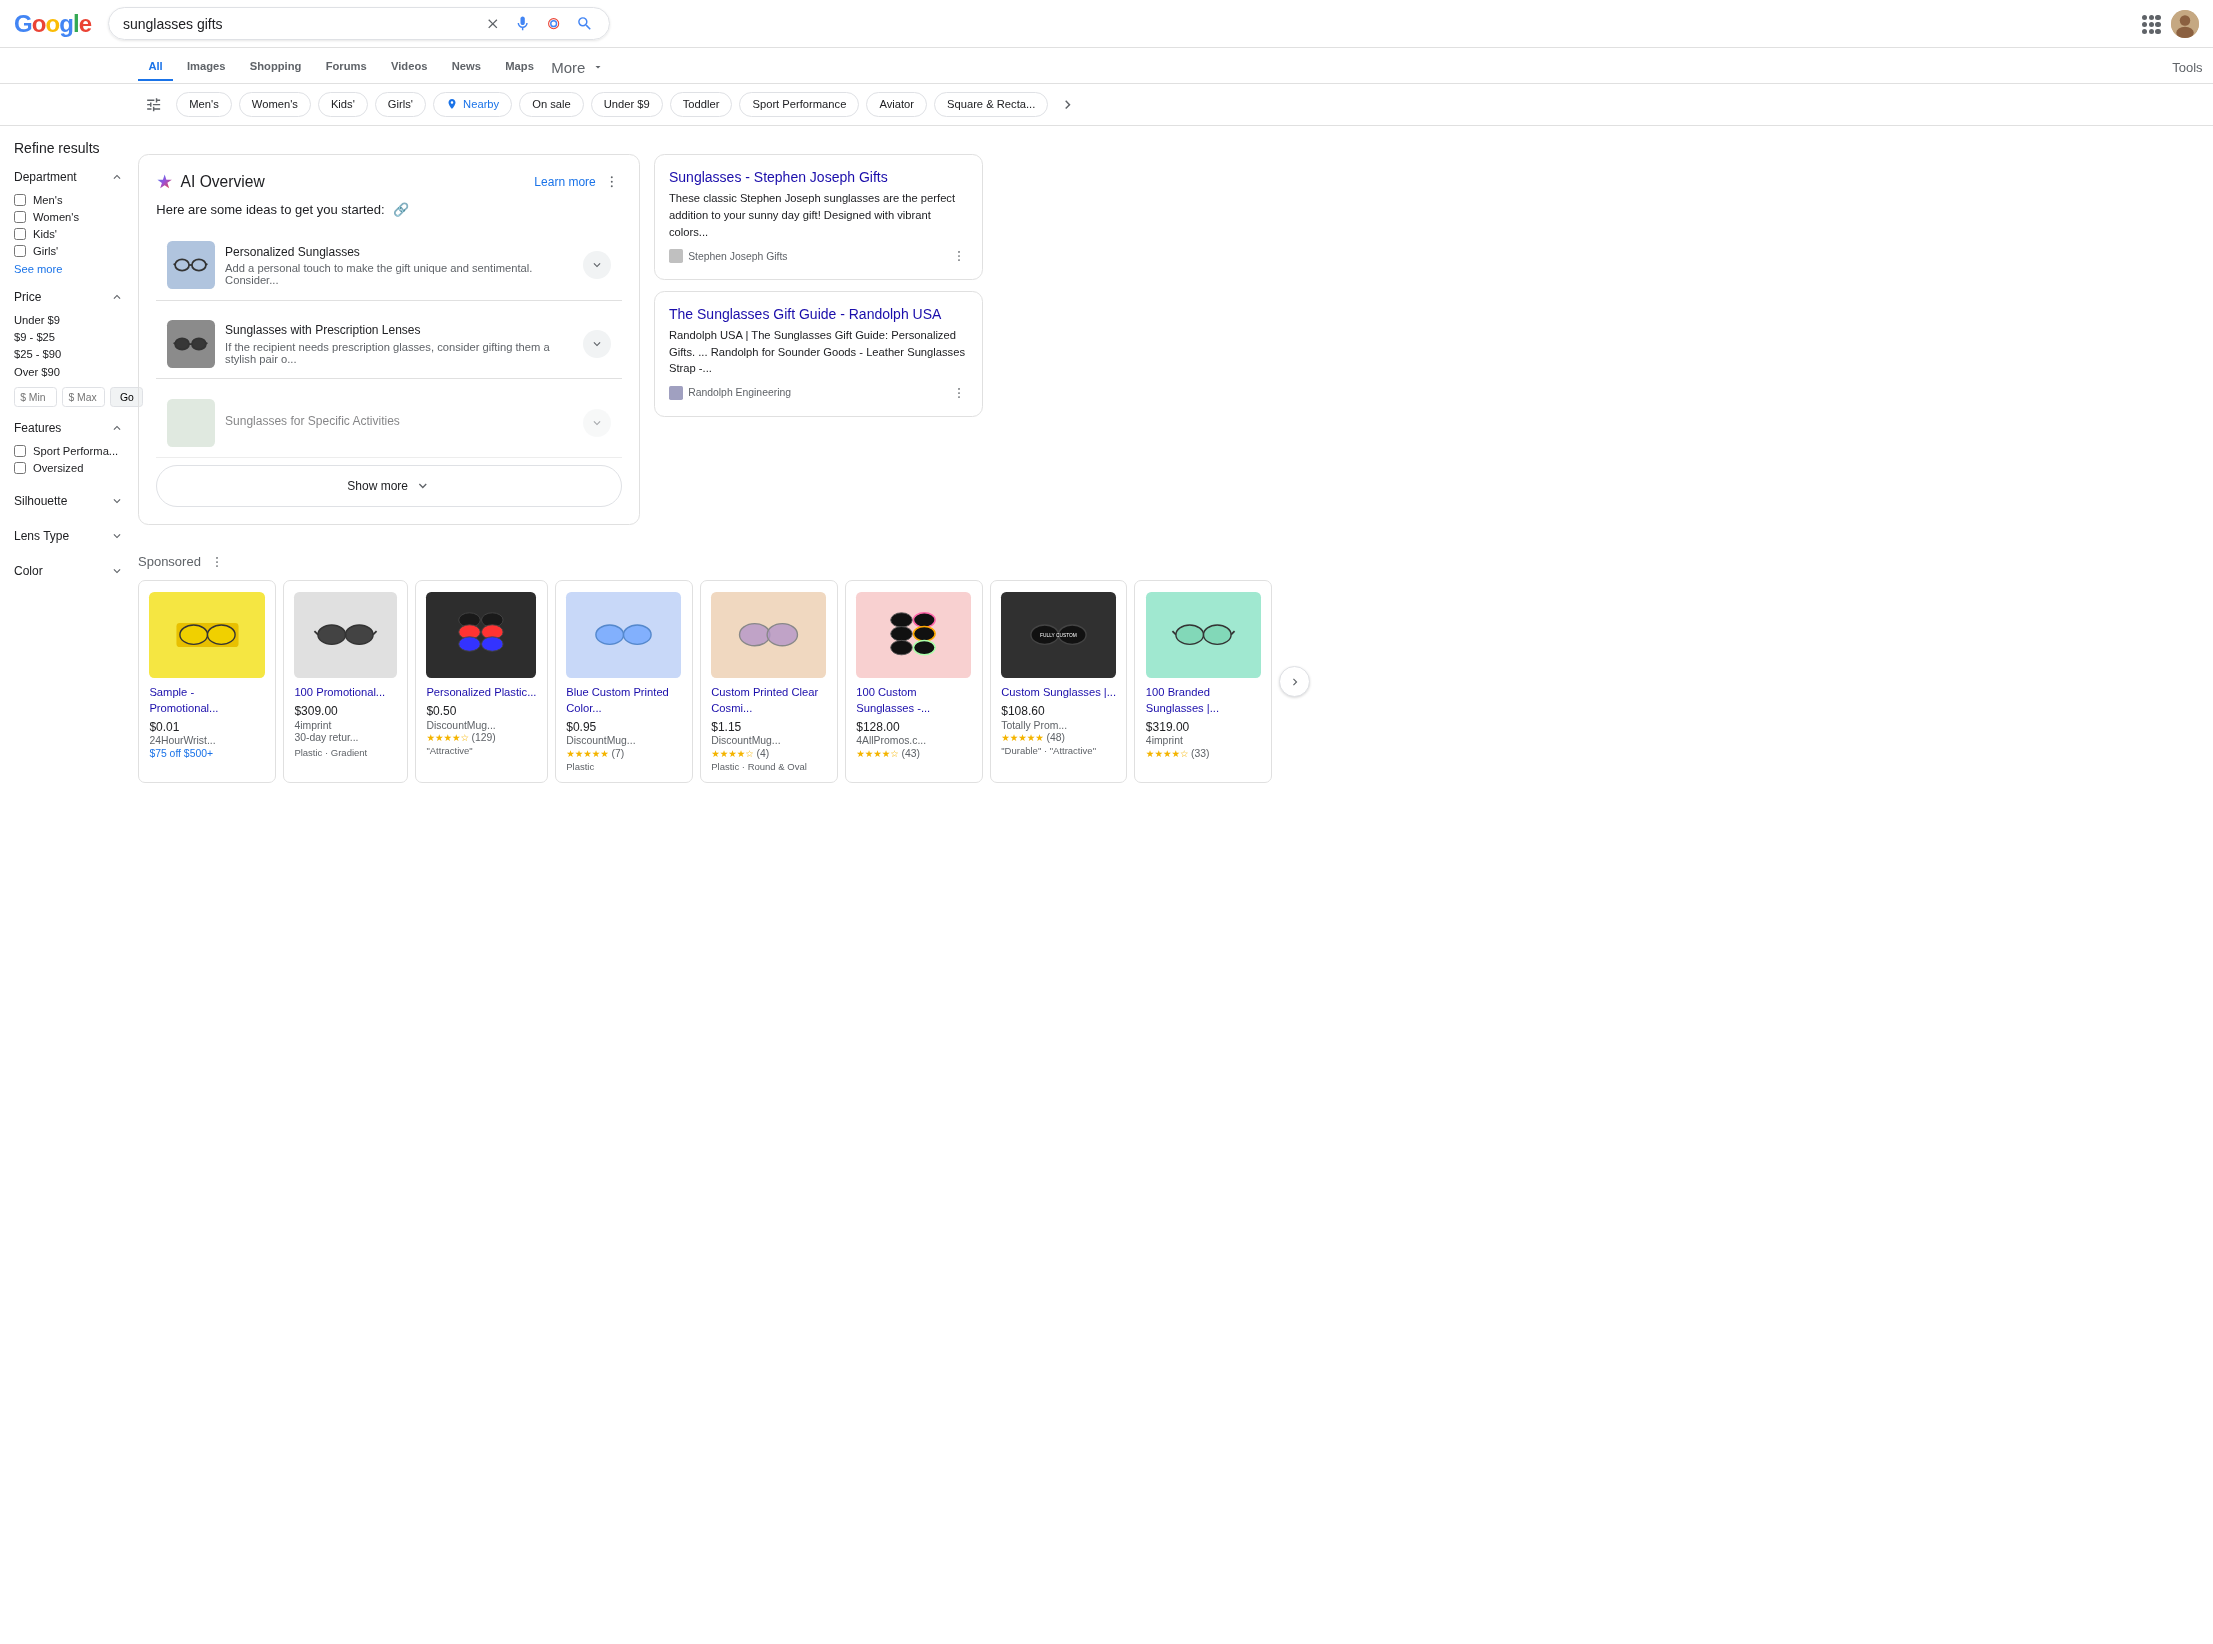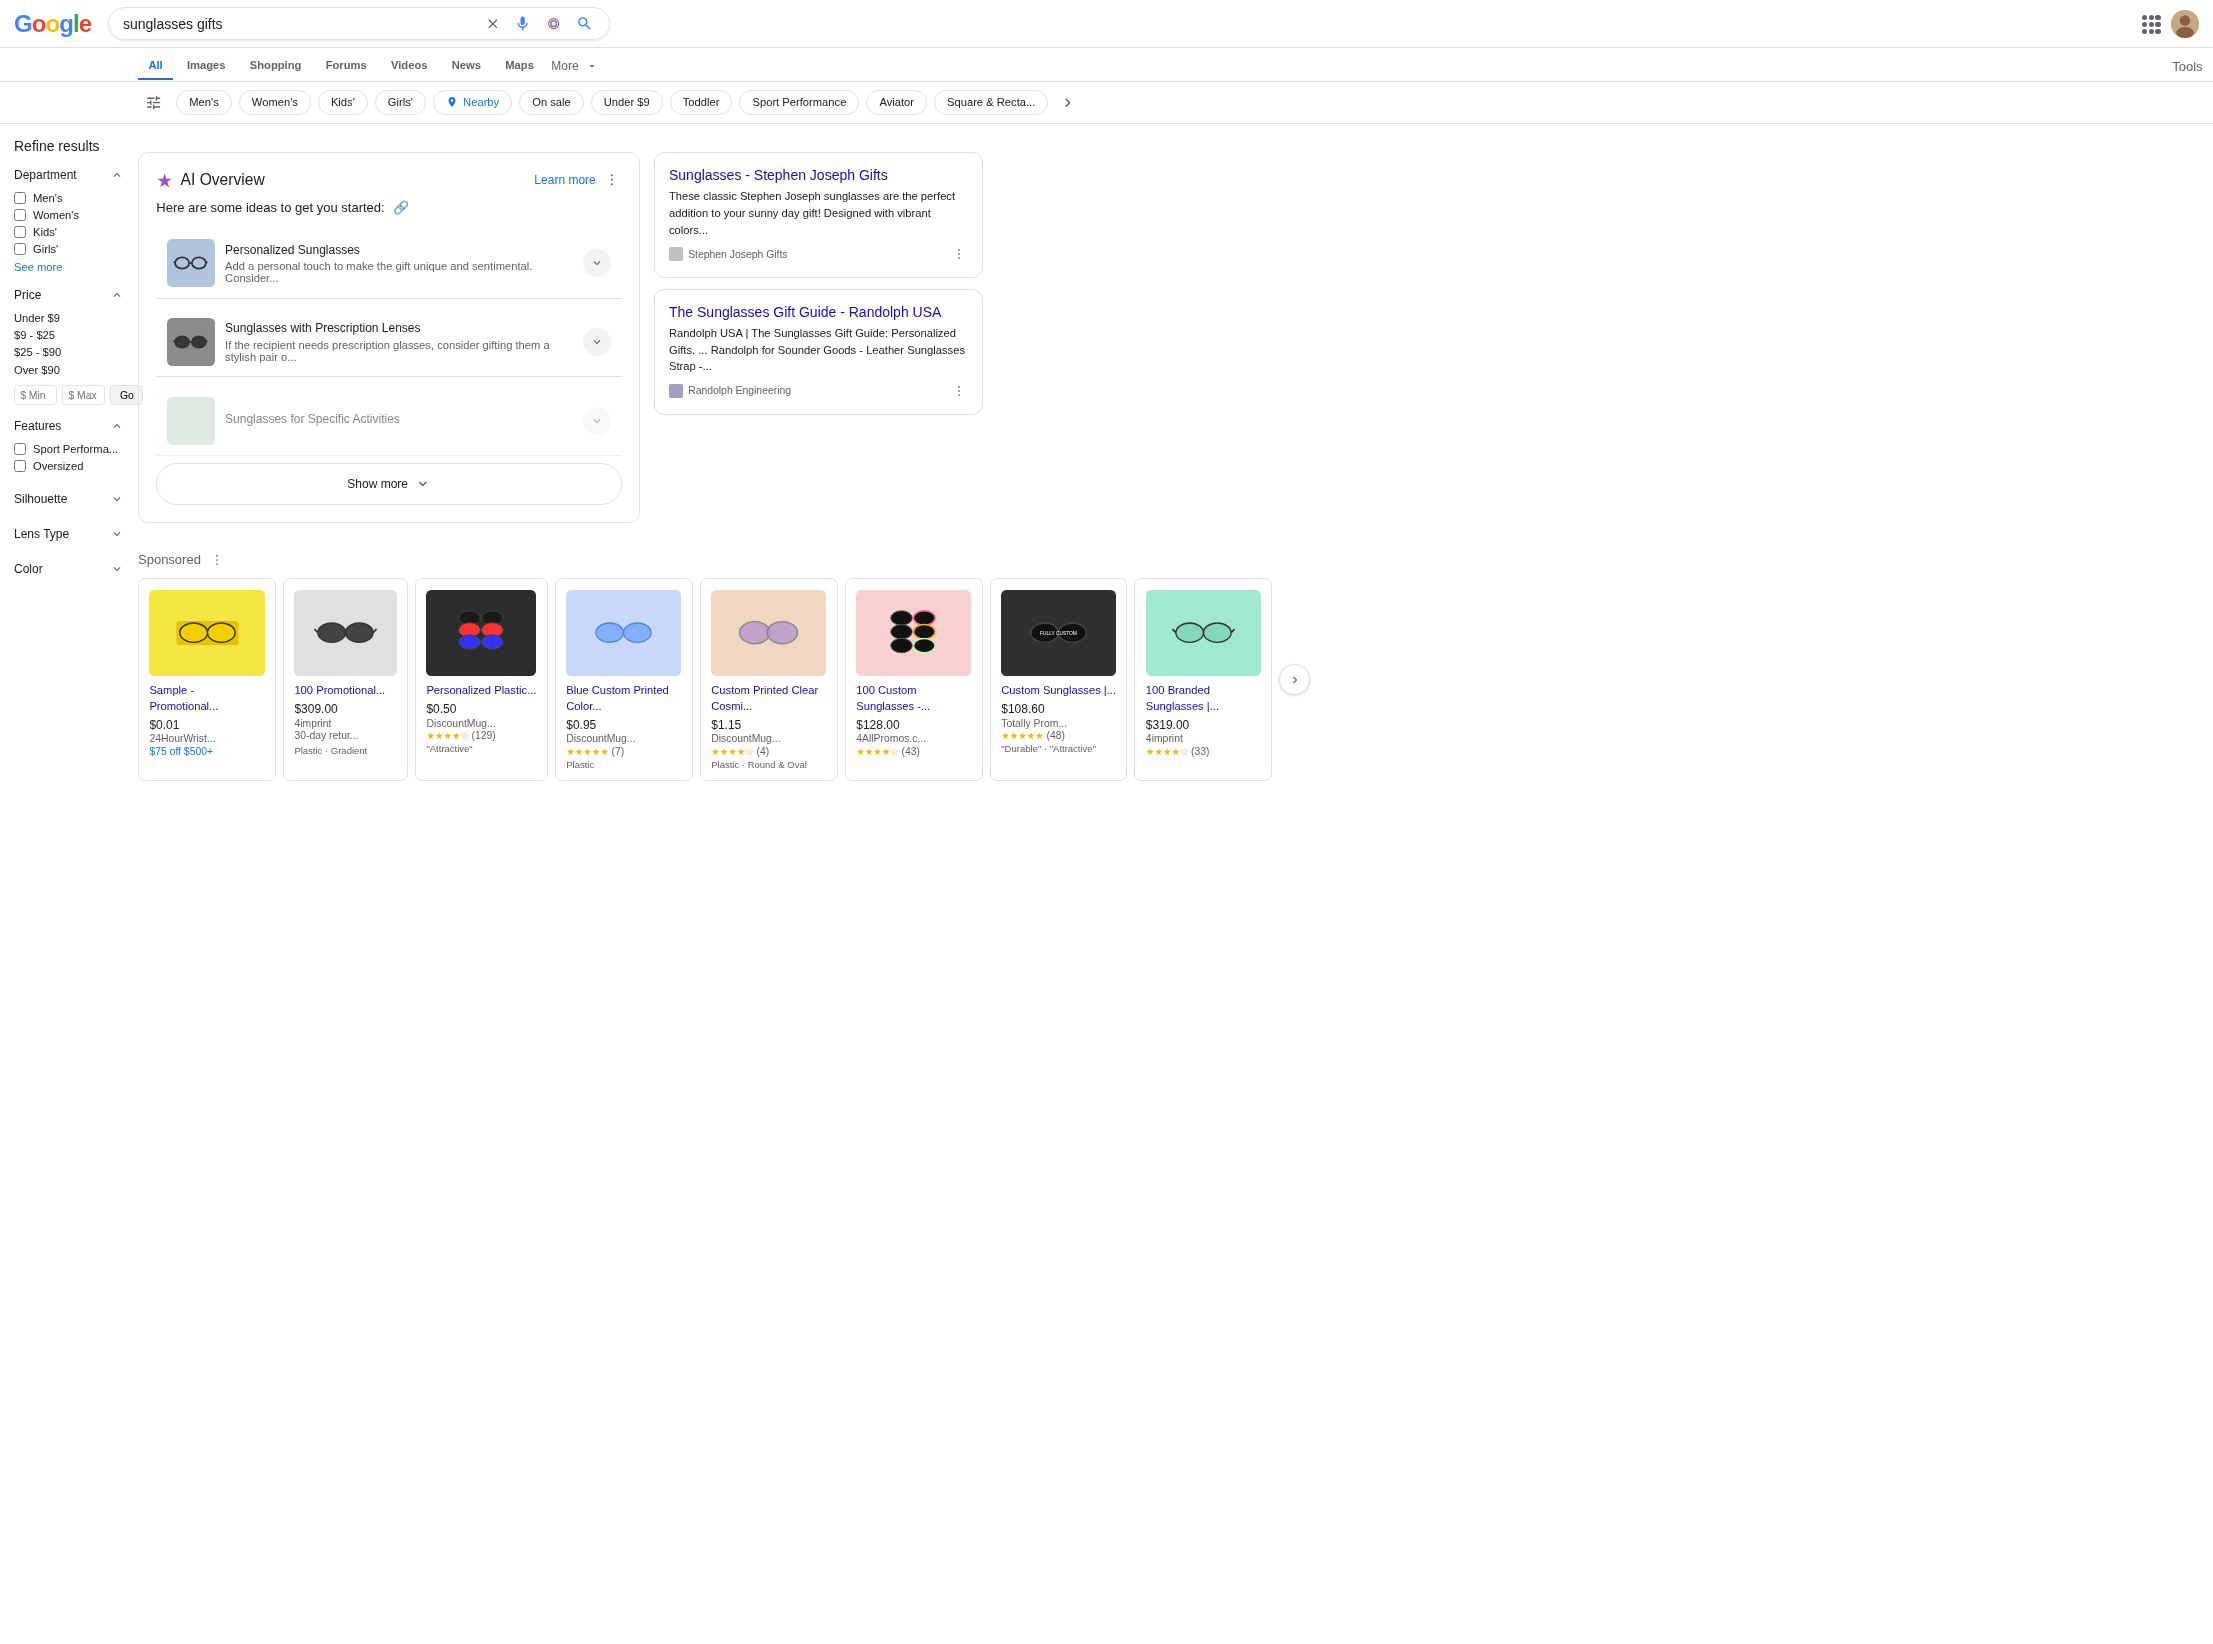--- a/index.html
+++ b/index.html
@@ -22,21 +22,21 @@
     .icon-btn { background: none; border: none; cursor: pointer; padding: 1.7px; display: flex; align-items: center; justify-content: center; }
     .header-right { margin-left: auto; display: flex; align-items: center; gap: 10.4px; }
     .grid-icon { width: 17.3px; height: 17.3px; display: grid; grid-template-columns: repeat(3,5.2px); gap: 1.7px; }
     .grid-dot { background: #5f6368; border-radius: 50%; width: 5.2px; height: 5.2px; }
     .avatar { width: 28px; height: 28px; border-radius: 50%; background: #c5a882; display: flex; align-items: center; justify-content: center; overflow: hidden; }
 
     
     .nav-tabs { display: flex; align-items: center; padding: 3.5px 0 0 138px; border-bottom: 0.9px solid #e0e0e0; gap: 3.5px; }
     .nav-tab { padding: 7px 10.4px; font-size: 11.2px; color: #5f6368; cursor: pointer; border-bottom: 2.6px solid transparent; white-space: nowrap; text-decoration: none; display: flex; align-items: center; gap: 3.5px; font-weight: bold; }
     .nav-tab.active { color: #1a73e8; border-bottom: 2.6px solid #1a73e8; }
-    .more-btn { padding: 7px 3.5px; font-size: 12px; color: #5f6368; cursor: pointer; display: flex; align-items: center; gap: 7px; }
+    .more-btn { padding: 7px 3.5px; font-size: 15px; color: #5f6368; cursor: pointer; display: flex; align-items: center; gap: 7px; }
     .tools-btn { margin-left: auto; padding: 7px 10.4px; font-size: 13px; color: #5f6368; cursor: pointer; }
 
     
     .main-layout { display: flex; padding-top: 14px; }
 
     
     .sidebar { width: 138px; flex-shrink: 0; padding: 0 14px; }
     .refine-title { font-size: 14px; color: #202124; font-weight: 400; margin-bottom: 14px; }
     .sidebar-section { margin-bottom: 14px; }
     .sidebar-section-header { display: flex; justify-content: space-between; align-items: center; font-size: 12px; font-weight: 500; color: #202124; margin-bottom: 7px; cursor: pointer; }
@@ -59,21 +59,21 @@
     .filter-chips { display: flex; align-items: center; padding: 7px 138px; gap: 7px; overflow-x: auto; border-bottom: 0.9px solid #e0e0e0; }
     .filter-chip { display: flex; align-items: center; gap: 5.2px; padding: 5.2px 12px; border: 0.9px solid #dfe1e5; border-radius: 17.3px; font-size: 11.2px; color: #202124; cursor: pointer; white-space: nowrap; background: #fff; }
     .filter-chip.nearby { color: #1a73e8; }
     .chips-next { background: none; border: none; cursor: pointer; padding: 3.5px; display: flex; align-items: center; }
 
     
     .content { flex: 1; padding: 0 14px 0 0; max-width: calc(100% - 138px); }
 
     
     .ai-overview { border: 0.9px solid #e0e0e0; border-radius: 10.4px; margin: 14px 0; padding: 17.3px; max-width: 744px; }
-    .ai-header { display: flex; align-items: flex-end; justify-content: space-between; margin-bottom: 10.4px; }
+    .ai-header { display: flex; align-items: center; justify-content: space-between; margin-bottom: 10.4px; }
     .ai-title-wrap { display: flex; align-items: center; gap: 7px; }
     .ai-icon { width: 17.3px; height: 17.3px; }
     .ai-title { font-size: 15.6px; font-weight: 400; color: #202124; }
     .ai-learn-more { display: flex; align-items: center; gap: 7px; }
     .learn-more-link { color: #1a73e8; font-size: 12px; cursor: pointer; }
     .ai-subtitle { font-size: 13px; color: #202124; margin-bottom: 14px; font-weight: 400; }
 
     .ai-items { display: flex; flex-direction: column; gap: 9px; }
     .ai-item { display: flex; align-items: center; gap: 10.4px; padding: 10.4px; border-bottom: 0.9px solid #e0e0e0; cursor: pointer; }
     .ai-item:last-child { border-bottom: 0.9px solid #e0e0e0; opacity: 0.5; }

